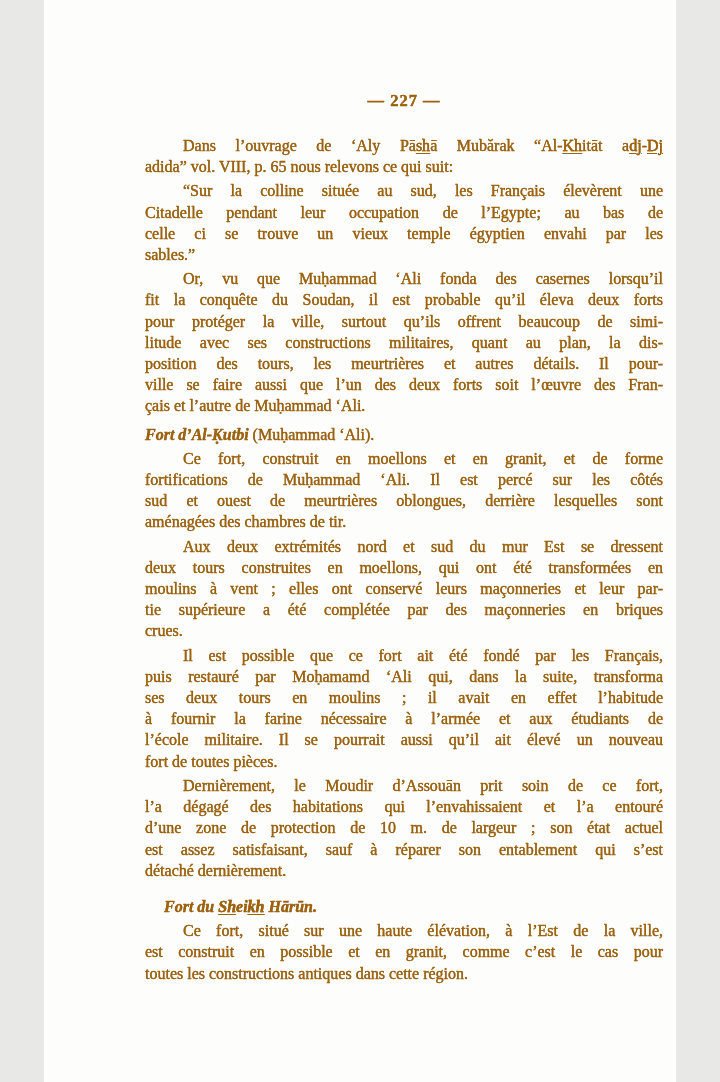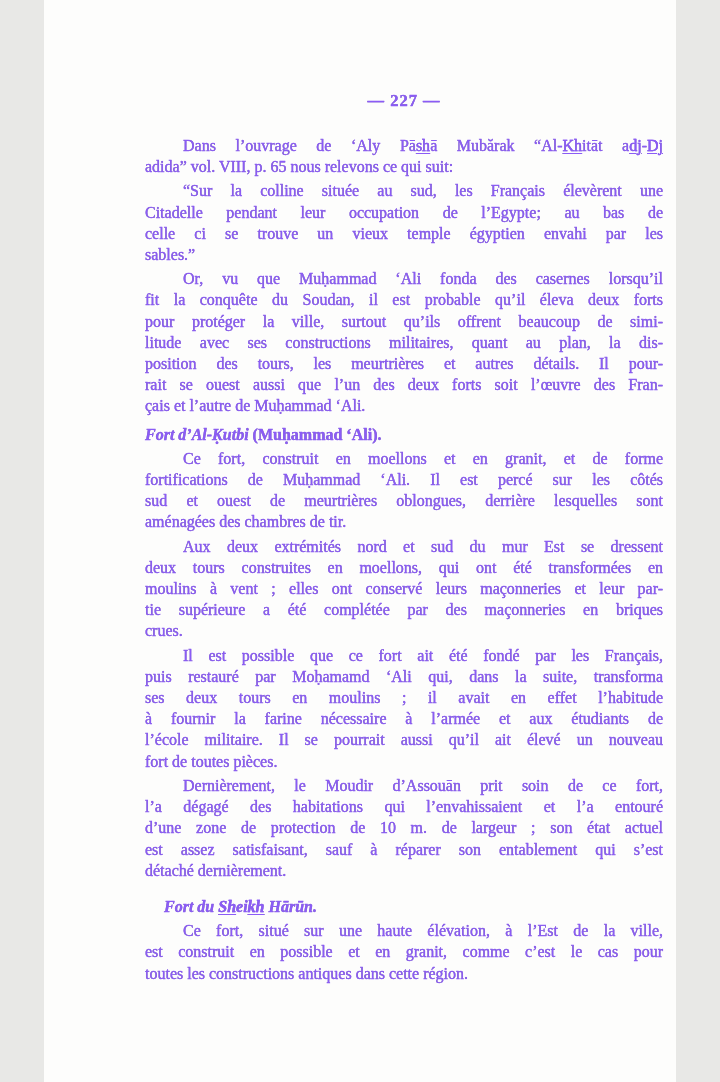--- a/index.html
+++ b/index.html
@@ -8,21 +8,21 @@
     background: #e8e8e6;
   }
   .page {
     position: relative;
     width: 632px;
     height: 1082px;
     margin: 0 auto;
     background: #fdfdfc;
     overflow: hidden;
     font-family: "Liberation Serif", "DejaVu Serif", serif;
-    color: #8b5cf6;
+    color: #a16207;
     -webkit-text-stroke: 0.3px currentColor;
     text-shadow: 0 0 0.4px rgba(20,19,18,0.55);
   }
   .pagenum {
     position: absolute;
     left: 101px;
     top: 91px;
     width: 518px;
     text-align: center;
     font-size: 16.5px;
@@ -48,21 +48,21 @@
   .block.heading { margin: 7px 0 3px 0; }
   .block.heading .line {
     text-align: left;
     text-align-last: left;
     text-indent: 0;
     font-style: italic;
     font-weight: bold;
   }
   .block.heading .line .rm {
     font-style: normal;
-    font-weight: bold;
+    font-weight: normal;
   }
   .content .block:nth-child(9) { margin-top: 15px; margin-left: 19px; }
   u {
     text-decoration: underline;
     text-underline-offset: 2px;
     text-decoration-thickness: 1px;
   }
 </style>
 </head>
 <body>
@@ -79,21 +79,21 @@
         <div class="line">Citadelle pendant leur occupation de l’Egypte; au bas de</div>
         <div class="line">celle ci se trouve un vieux temple égyptien envahi par les</div>
         <div class="line last">sables.”</div>
       </div>
       <div class="block paragraph">
         <div class="line first">Or, vu que Muḥammad ‘Ali fonda des casernes lorsqu’il</div>
         <div class="line">fit la conquête du Soudan, il est probable qu’il éleva deux forts</div>
         <div class="line">pour protéger la ville, surtout qu’ils offrent beaucoup de simi-</div>
         <div class="line">litude avec ses constructions militaires, quant au plan, la dis-</div>
         <div class="line">position des tours, les meurtrières et autres détails.  Il pour-</div>
-        <div class="line">rait se ouest aussi que l’un des deux forts soit l’œuvre des Fran-</div>
+        <div class="line">ville se faire aussi que l’un des deux forts soit l’œuvre des Fran-</div>
         <div class="line last">çais et l’autre de Muḥammad ‘Ali.</div>
       </div>
       <div class="block heading">
         <div class="line last">Fort d’Al-Ḳutbi <span class="rm">(Muḥammad ‘Ali).</span></div>
       </div>
       <div class="block paragraph">
         <div class="line first">Ce fort, construit en moellons et en granit, et de forme</div>
         <div class="line">fortifications de Muḥammad ‘Ali.  Il est percé sur les côtés</div>
         <div class="line">sud et ouest de meurtrières oblongues, derrière lesquelles sont</div>
         <div class="line last">aménagées des chambres de tir.</div>

